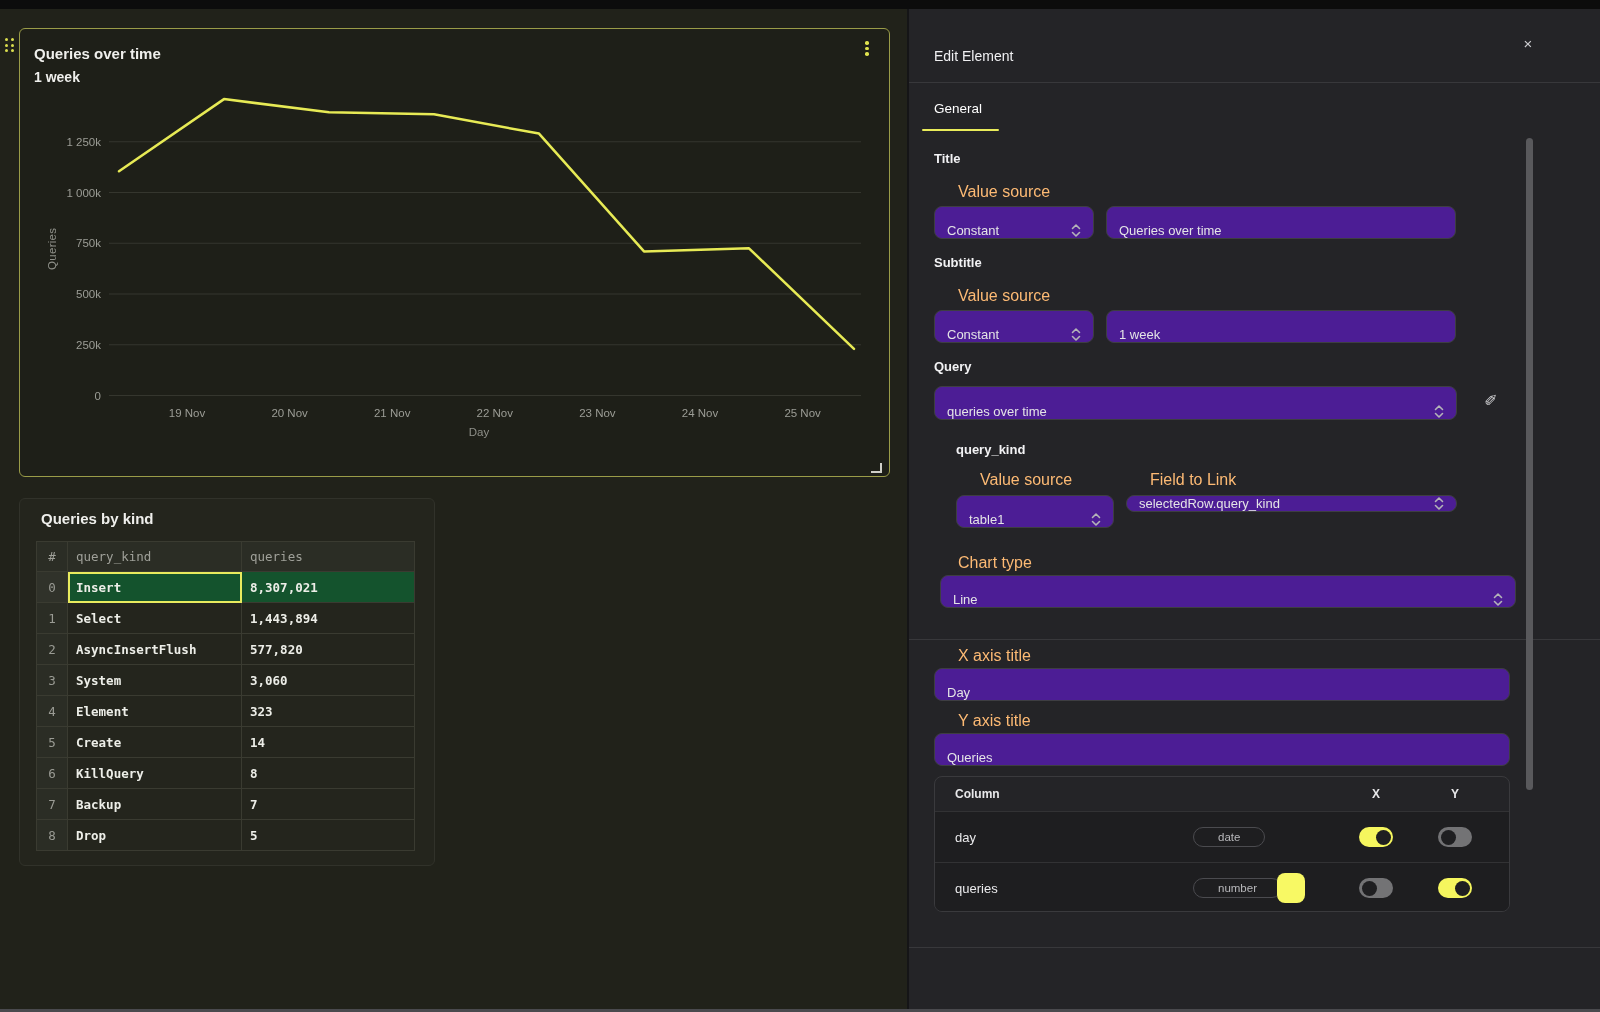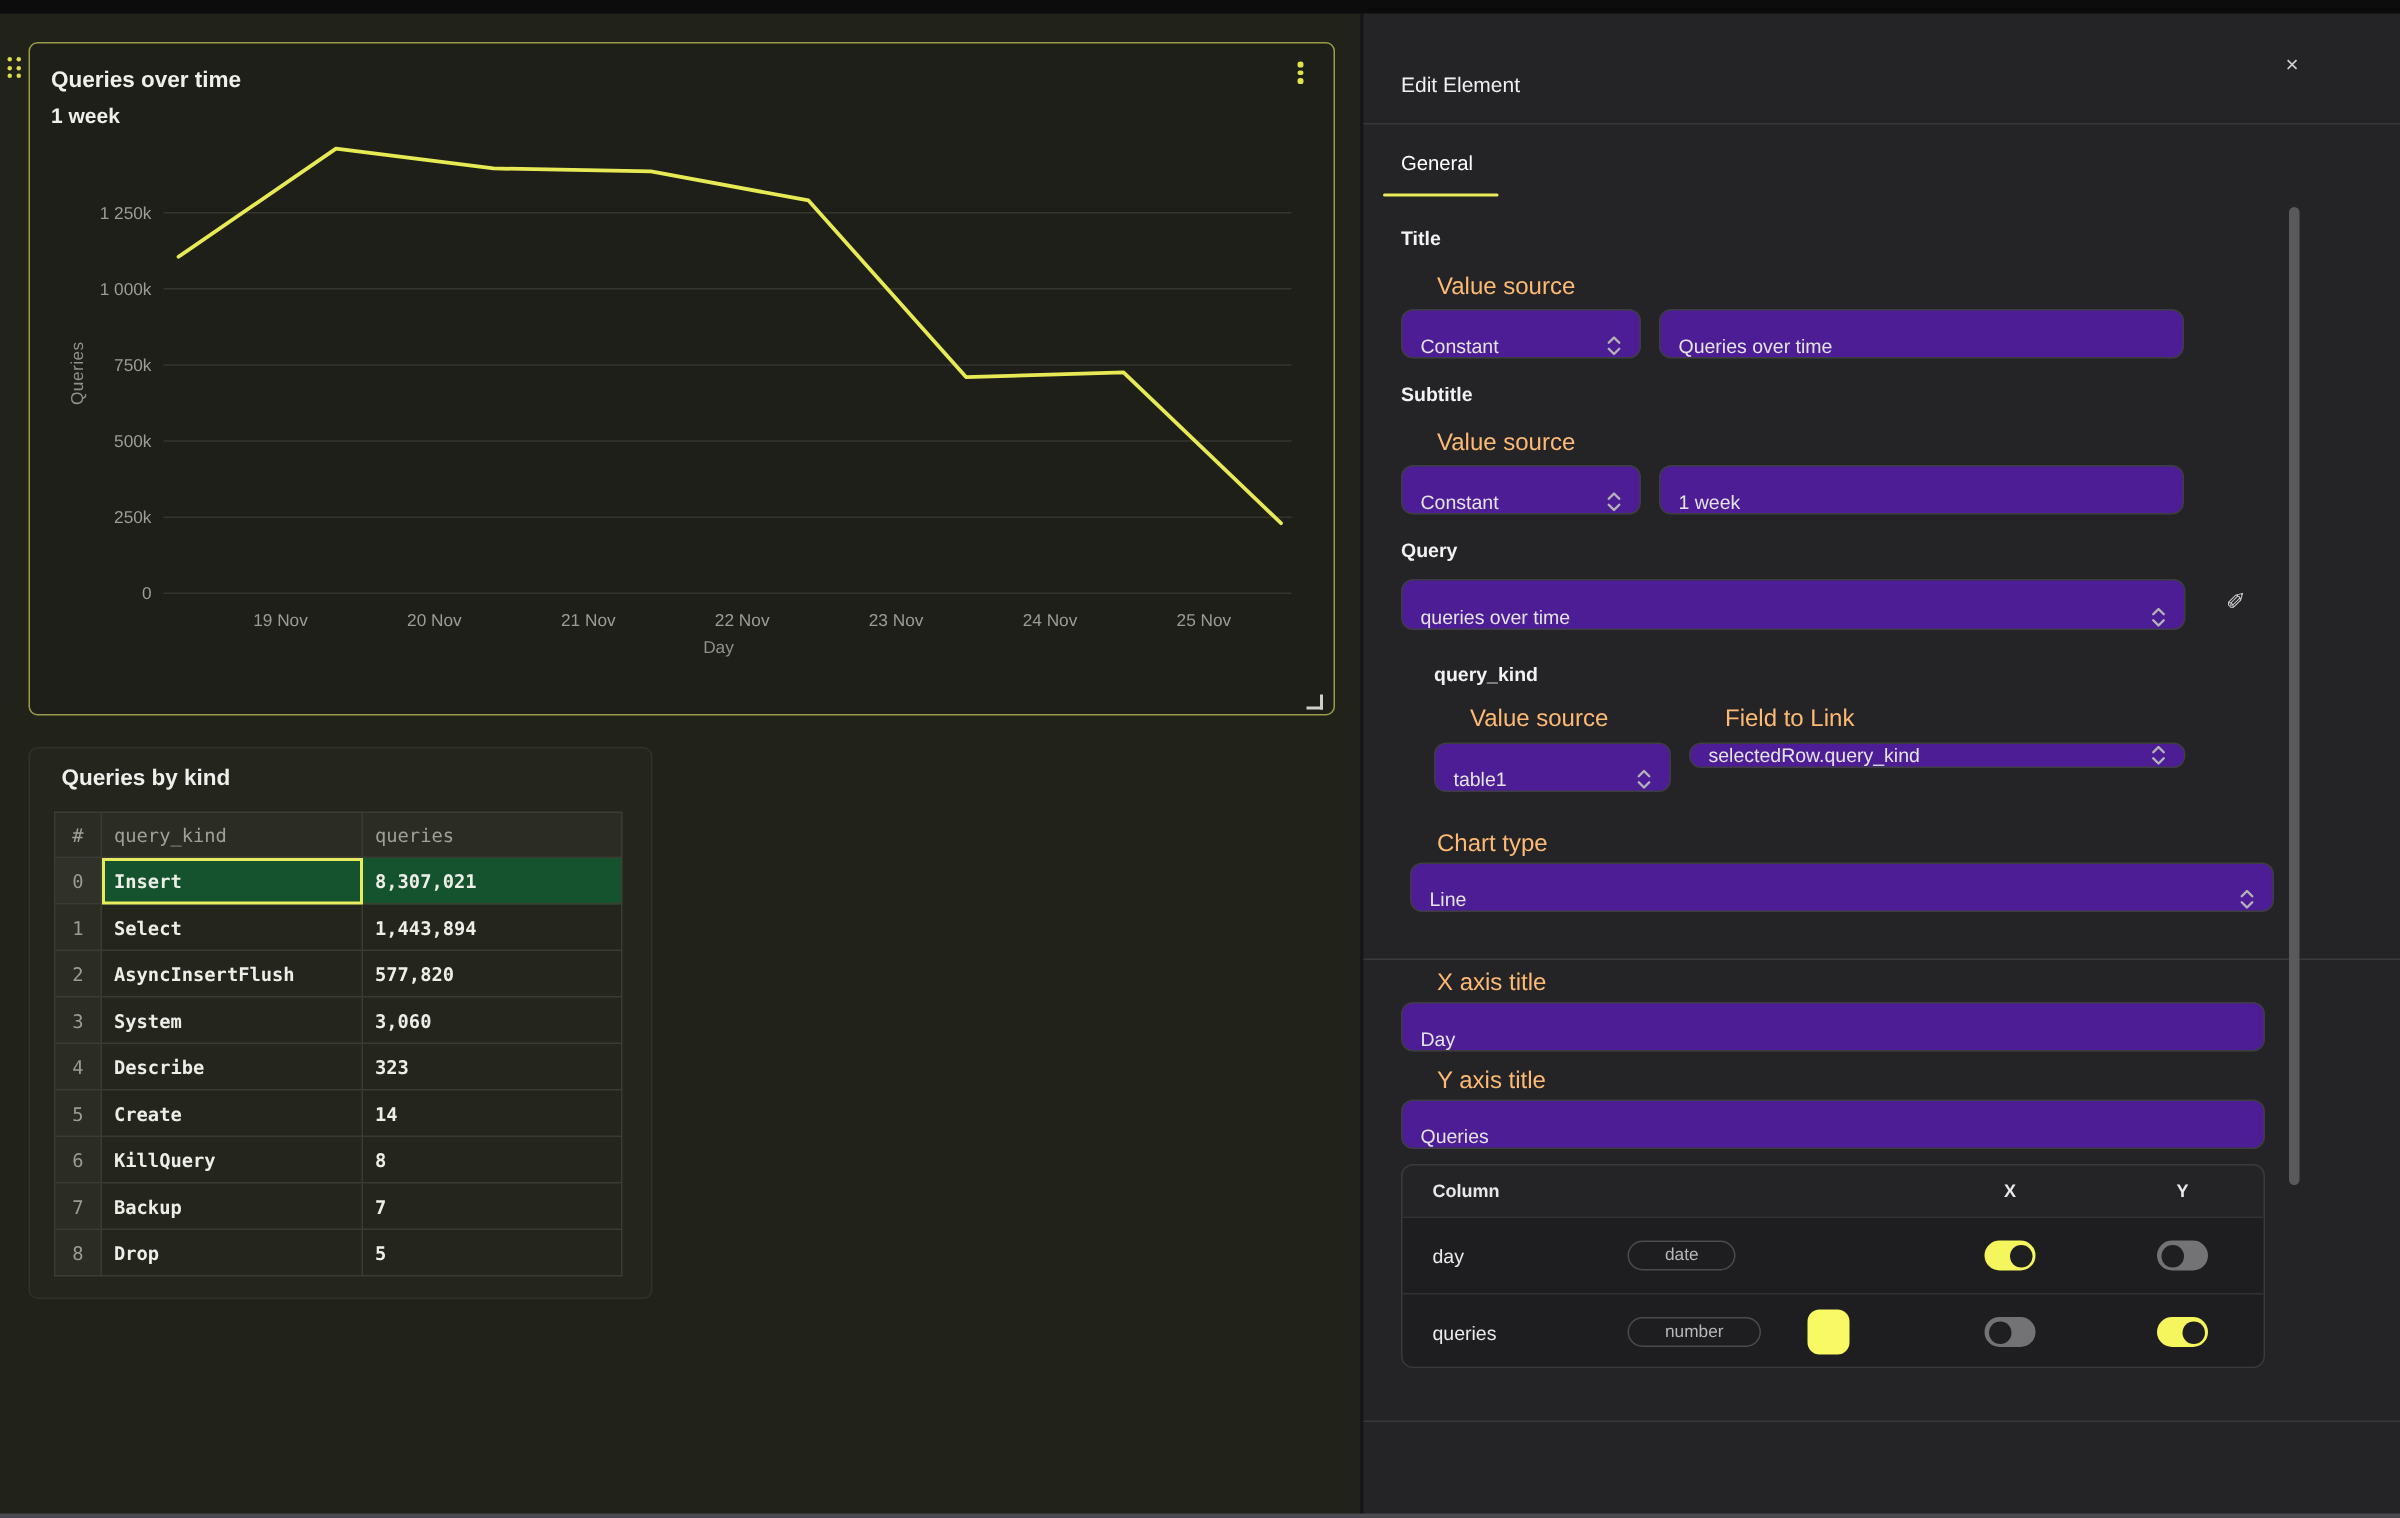--- a/index.html
+++ b/index.html
@@ -61,21 +61,21 @@
   .chev { width:10px; height:15px; flex:none; }
   .chev polyline { fill:none; stroke:#b4b4b8; stroke-width:1.6; stroke-linecap:round; stroke-linejoin:round; }
 
   #pencil { left:576px; top:381px; font-size:16px; color:#d2d2d4; cursor:pointer;
     display:inline-block; transform:rotate(-90deg); }
 
   
   #columns-table { left:25px; top:767px; width:576px; height:136px;
     border:1px solid #3a3a3d; border-radius:8px; overflow:hidden; }
   .ct-row { display:grid; grid-template-columns:1fr 84px 56px 86px 72px;
-    align-items:center; padding:0 18px 0 20px;gap:36px; }
+    align-items:center; padding:0 18px 0 20px; }
   #ct-header { height:34px; font-size:12px; font-weight:700; color:#e8e8ea; }
   #ct-header .cx { text-align:center; }
   .ct-data { height:51px; background:#1e1e20; border-top:1px solid #323234; font-size:13px; }
   .badge { justify-self:start; border:1px solid #4b4b4f; border-radius:11px;
     padding:3px 24px; font-size:11.5px; color:#b8b8bb; }
   .swatch { justify-self:start; width:28px; height:30px; border-radius:8px; cursor:pointer; }
   .toggle { justify-self:center; width:34px; height:20px; border-radius:10px; position:relative; cursor:pointer; }
   .toggle.on { background:#f5f65e; }
   .toggle.off { background:#737375; }
   .toggle::after { content:''; position:absolute; top:2.5px; width:15px; height:15px;
@@ -170,21 +170,21 @@
             <td>AsyncInsertFlush</td>
             <td>577,820</td>
           </tr>
           <tr>
             <td class="num">3</td>
             <td>System</td>
             <td>3,060</td>
           </tr>
           <tr>
             <td class="num">4</td>
-            <td>Describe</td>
+            <td>Element</td>
             <td>323</td>
           </tr>
           <tr>
             <td class="num">5</td>
             <td>Create</td>
             <td>14</td>
           </tr>
           <tr>
             <td class="num">6</td>
             <td>KillQuery</td>

